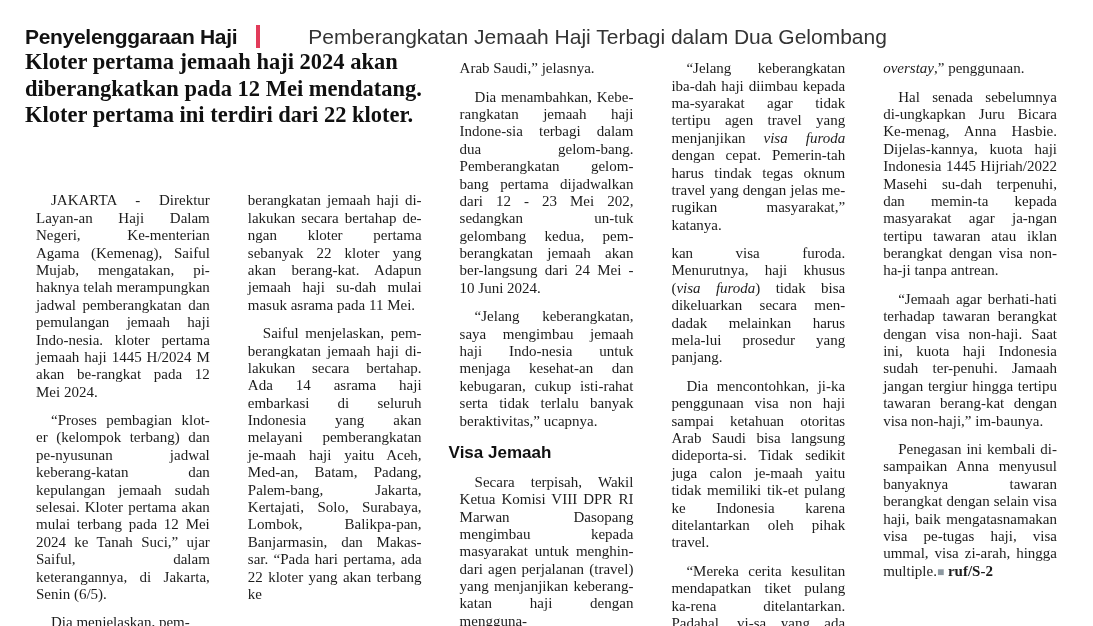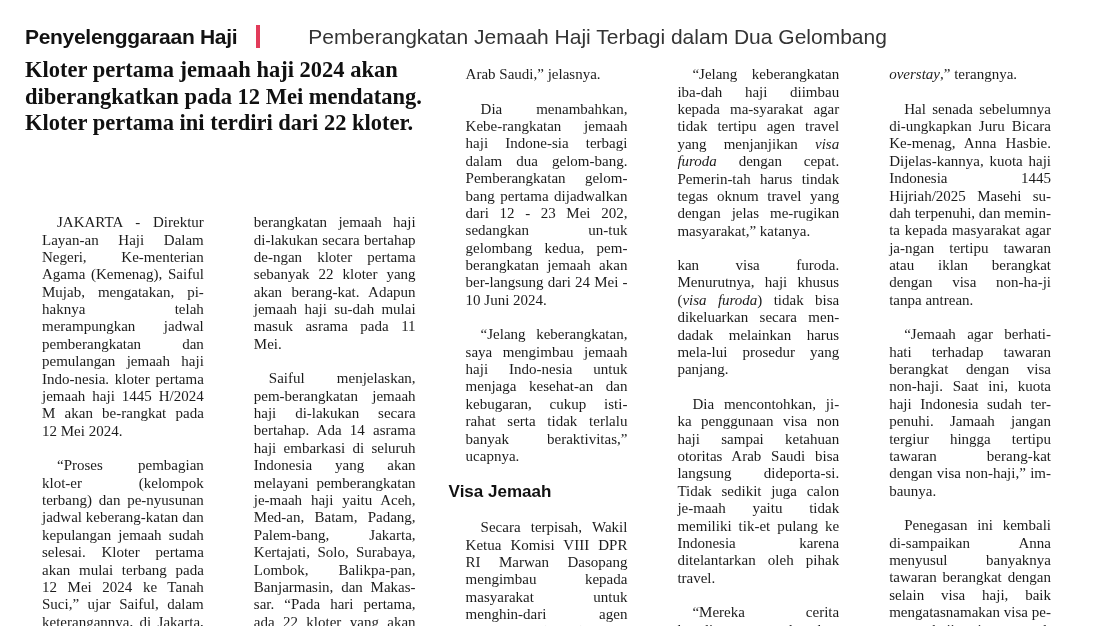--- a/index.html
+++ b/index.html
@@ -30,31 +30,31 @@
     color:#0a0a0a;
     margin:9px 0 12px 0;
     max-width:880px;
   }
 
   .content { display:grid; grid-template-columns:repeat(5, 1fr); column-gap:16px; }
 
   .lead {
     grid-column:1 / 3; grid-row:1;
     font-weight:bold; font-size:22.5px; line-height:1.17;
-    color:#101010; margin:8px 0 18px 0;
+    color:#101010; margin:0 0 18px 0;
   }
 
   .col { font-size:15px; line-height:1.16; text-align:justify; }
   .col1 { grid-column:1; grid-row:2; }
   .col2 { grid-column:2; grid-row:2; }
   .col3 { grid-column:3; grid-row:1 / 3; }
   .col4 { grid-column:4; grid-row:1 / 3; }
   .col5 { grid-column:5; grid-row:1 / 3; }
 
-  p.para { margin:17px; }
+  p.para { margin:11px; }
   p.indent { text-indent:15px; }
   .subhead {
     font-family:"Liberation Sans", sans-serif;
     font-size:17px; font-weight:bold; color:#111;
     margin:13px 0 10px 0; text-align:left;
   }
   .it { font-style:italic; }
   .bd { font-weight:bold; }
   .endmark { color:#8d99a1; font-size:12px; }
 </style>
@@ -88,20 +88,20 @@
         <h3 class="subhead">Visa Jemaah</h3>
         <p class="para indent"><span>Secara terpisah, Wakil Ketua Komisi VIII DPR RI Marwan Dasopang mengimbau kepada masyarakat untuk menghin-dari agen perjalanan (travel) yang menjanjikan keberang-katan haji dengan mengguna-</span></p>
       </div>
     <div class="col col4">
         <p class="para indent"><span>“Jelang keberangkatan iba-dah haji diimbau kepada ma-syarakat agar tidak tertipu agen travel yang menjanjikan </span><span class="it">visa furoda</span><span> dengan cepat. Pemerin-tah harus tindak tegas oknum travel yang dengan jelas me-rugikan masyarakat,” katanya.</span></p>
         <p class="para"><span>kan visa furoda. Menurutnya, haji khusus (</span><span class="it">visa furoda</span><span>) tidak bisa dikeluarkan secara men-dadak melainkan harus mela-lui prosedur yang panjang.</span></p>
         <p class="para indent"><span>Dia mencontohkan, ji-ka penggunaan visa non haji sampai ketahuan otoritas Arab Saudi bisa langsung dideporta-si. Tidak sedikit juga calon je-maah yaitu tidak memiliki tik-et pulang ke Indonesia karena ditelantarkan oleh pihak travel.</span></p>
         <p class="para indent"><span>“Mereka cerita kesulitan mendapatkan tiket pulang ka-rena ditelantarkan. Padahal, vi-sa yang ada hanya cukup untuk 30 hari dan dikhawatirkan akan</span></p>
       </div>
     <div class="col col5">
-        <p class="para"><span class="it">overstay</span><span>,” terangnya.</span></p>
-        <p class="para indent"><span>Hal senada sebelumnya di-ungkapkan Juru Bicara Ke-menag, Anna Hasbie. Dijelas-kannya, kuota haji Indonesia 1445 Hijriah/2025 Masehi su-dah terpenuhi, dan memin-ta kepada masyarakat agar ja-ngan tertipu tawaran atau iklan berangkat dengan visa non-ha-ji tanpa antrean.</span></p>
+        <p class="para"><span class="it">overstay</span><span>,” penggunaan.</span></p>
+        <p class="para indent"><span>Hal senada sebelumnya di-ungkapkan Juru Bicara Ke-menag, Anna Hasbie. Dijelas-kannya, kuota haji Indonesia 1445 Hijriah/2022 Masehi su-dah terpenuhi, dan memin-ta kepada masyarakat agar ja-ngan tertipu tawaran atau iklan berangkat dengan visa non-ha-ji tanpa antrean.</span></p>
         <p class="para indent"><span>“Jemaah agar berhati-hati terhadap tawaran berangkat dengan visa non-haji. Saat ini, kuota haji Indonesia sudah ter-penuhi. Jamaah jangan tergiur hingga tertipu tawaran berang-kat dengan visa non-haji,” im-baunya.</span></p>
         <p class="para indent"><span>Penegasan ini kembali di-sampaikan Anna menyusul banyaknya tawaran berangkat dengan selain visa haji, baik mengatasnamakan visa pe-tugas haji, visa ummal, visa zi-arah, hingga multiple.</span><span class="endmark" style="color: rgb(141, 153, 161);">■</span><span class="bd"> ruf/S-2</span></p>
       </div>
   </div>
 
 </div>
 
 </body></html>

